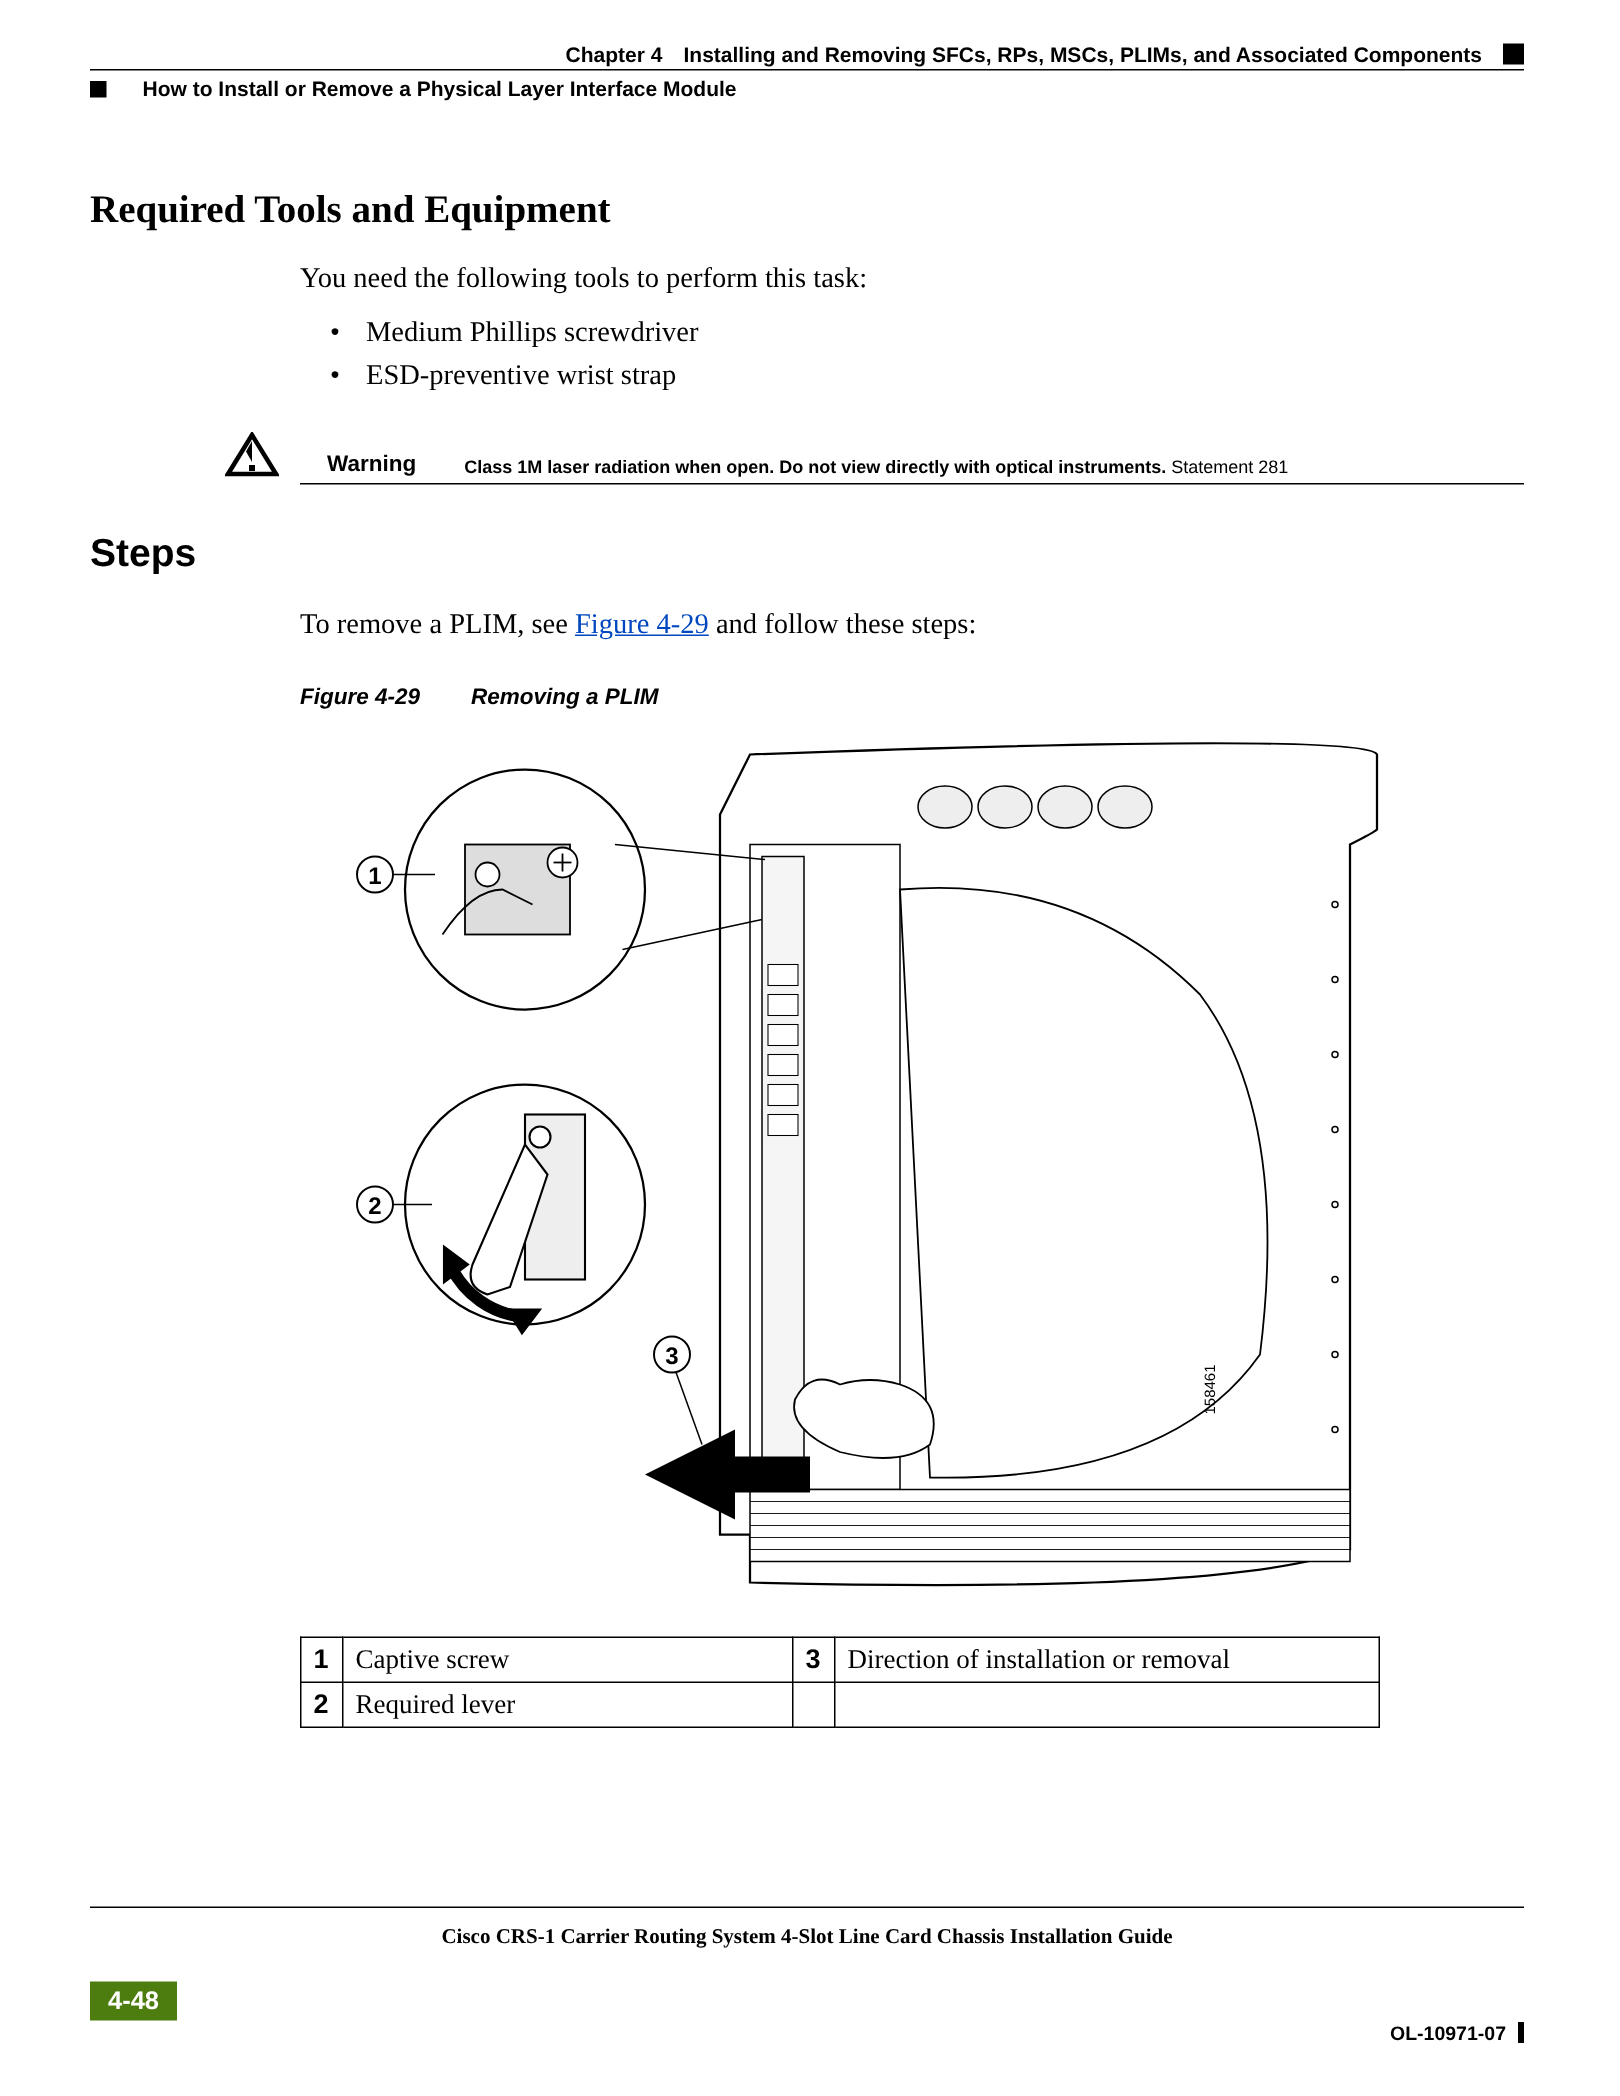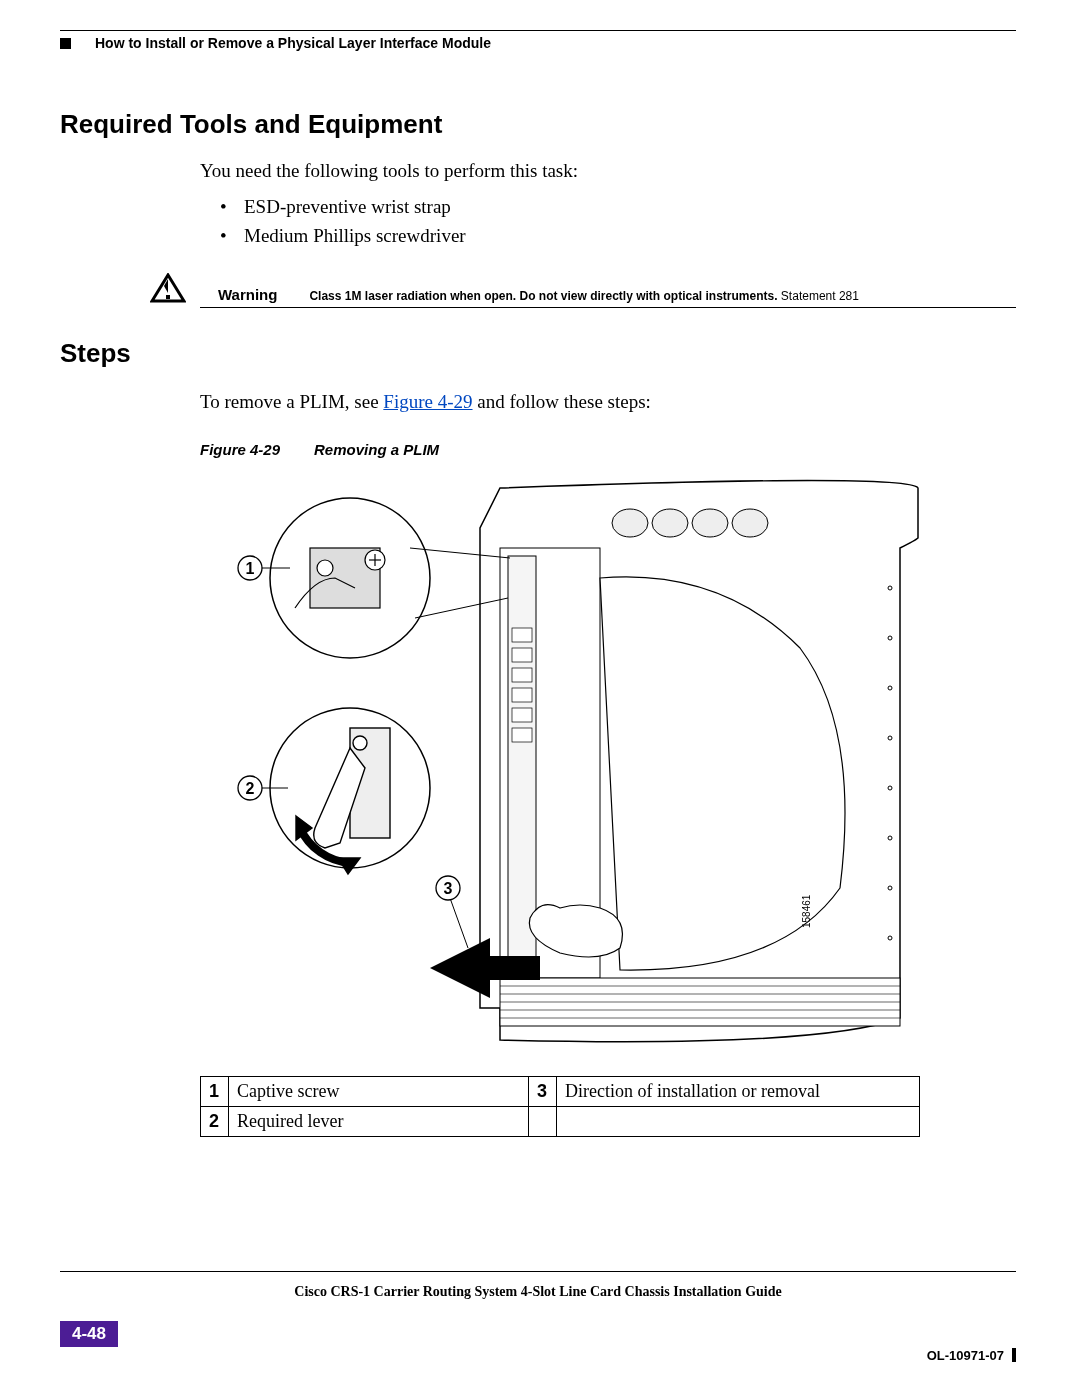--- a/index.html
+++ b/index.html
@@ -40,21 +40,21 @@
     font-weight: bold;
     font-size: 14px;
     gap: 24px;
     margin-top: 4px;
   }
   .small-square {
     width: 11px; height: 11px; background: #000; display:inline-block;
   }
 
   .section-heading {
-    font-family: Liberation Sans, sans-serif;
+    font-family: Liberation Serif, serif;
     font-weight: bold;
     font-size: 26px;
     margin-top: 58px;
   }
   .body-text {
     font-size: 19px;
     margin-left: 140px;
     margin-top: 18px;
     line-height: 1.35;
   }
@@ -153,51 +153,56 @@
     text-align: center;
     margin-top: 12px;
   }
   .footer-row {
     display: flex;
     justify-content: space-between;
     align-items: center;
     margin-top: 4px;
   }
   .page-badge {
-    background: #4c1d95;
+    background: #4d7c0f;
     color: #fff;
     font-family: Arial, Helvetica, sans-serif;
     font-weight: bold;
     font-size: 17px;
     padding: 3px 12px;
   }
   .doc-id {
     font-family: Arial, Helvetica, sans-serif;
     font-weight: bold;
     font-size: 13px;
     display:flex; gap:8px;margin-top:44px;
   }
   .thin-bar { width:4px; height:14px; background:#000; display:inline-block;}
 </style>
 </head>
 <body>
 
 <div class="page">
 
+  <div class="header-row">
+    <span>Chapter 4</span>
+    <span>Installing and Removing SFCs, RPs, MSCs, PLIMs, and Associated Components</span>
+    <span class="header-bar"></span>
+  </div>
   <div class="header-line"></div>
   <div class="subheader-row">
     <span class="small-square"></span>
     <span>How to Install or Remove a Physical Layer Interface Module</span>
   </div>
 
   <h2 class="section-heading">Required Tools and Equipment</h2>
   <p class="body-text">You need the following tools to perform this task:</p>
   <ul class="bullets">
+    <li>Medium Phillips screwdriver</li>
     <li>ESD-preventive wrist strap</li>
-    <li>Medium Phillips screwdriver</li>
   </ul>
 
   <div class="warning-block">
     <span class="warning-icon">
       <svg width="36" height="30" viewBox="0 0 36 30">
         <polygon points="18,2 34,28 2,28" fill="none" stroke="#000" stroke-width="3"></polygon>
         <path d="M14 13 L18 6 L18 20 Z" fill="#000"></path>
         <rect x="16" y="22" width="4" height="4" fill="#000"></rect>
       </svg>
     </span>

